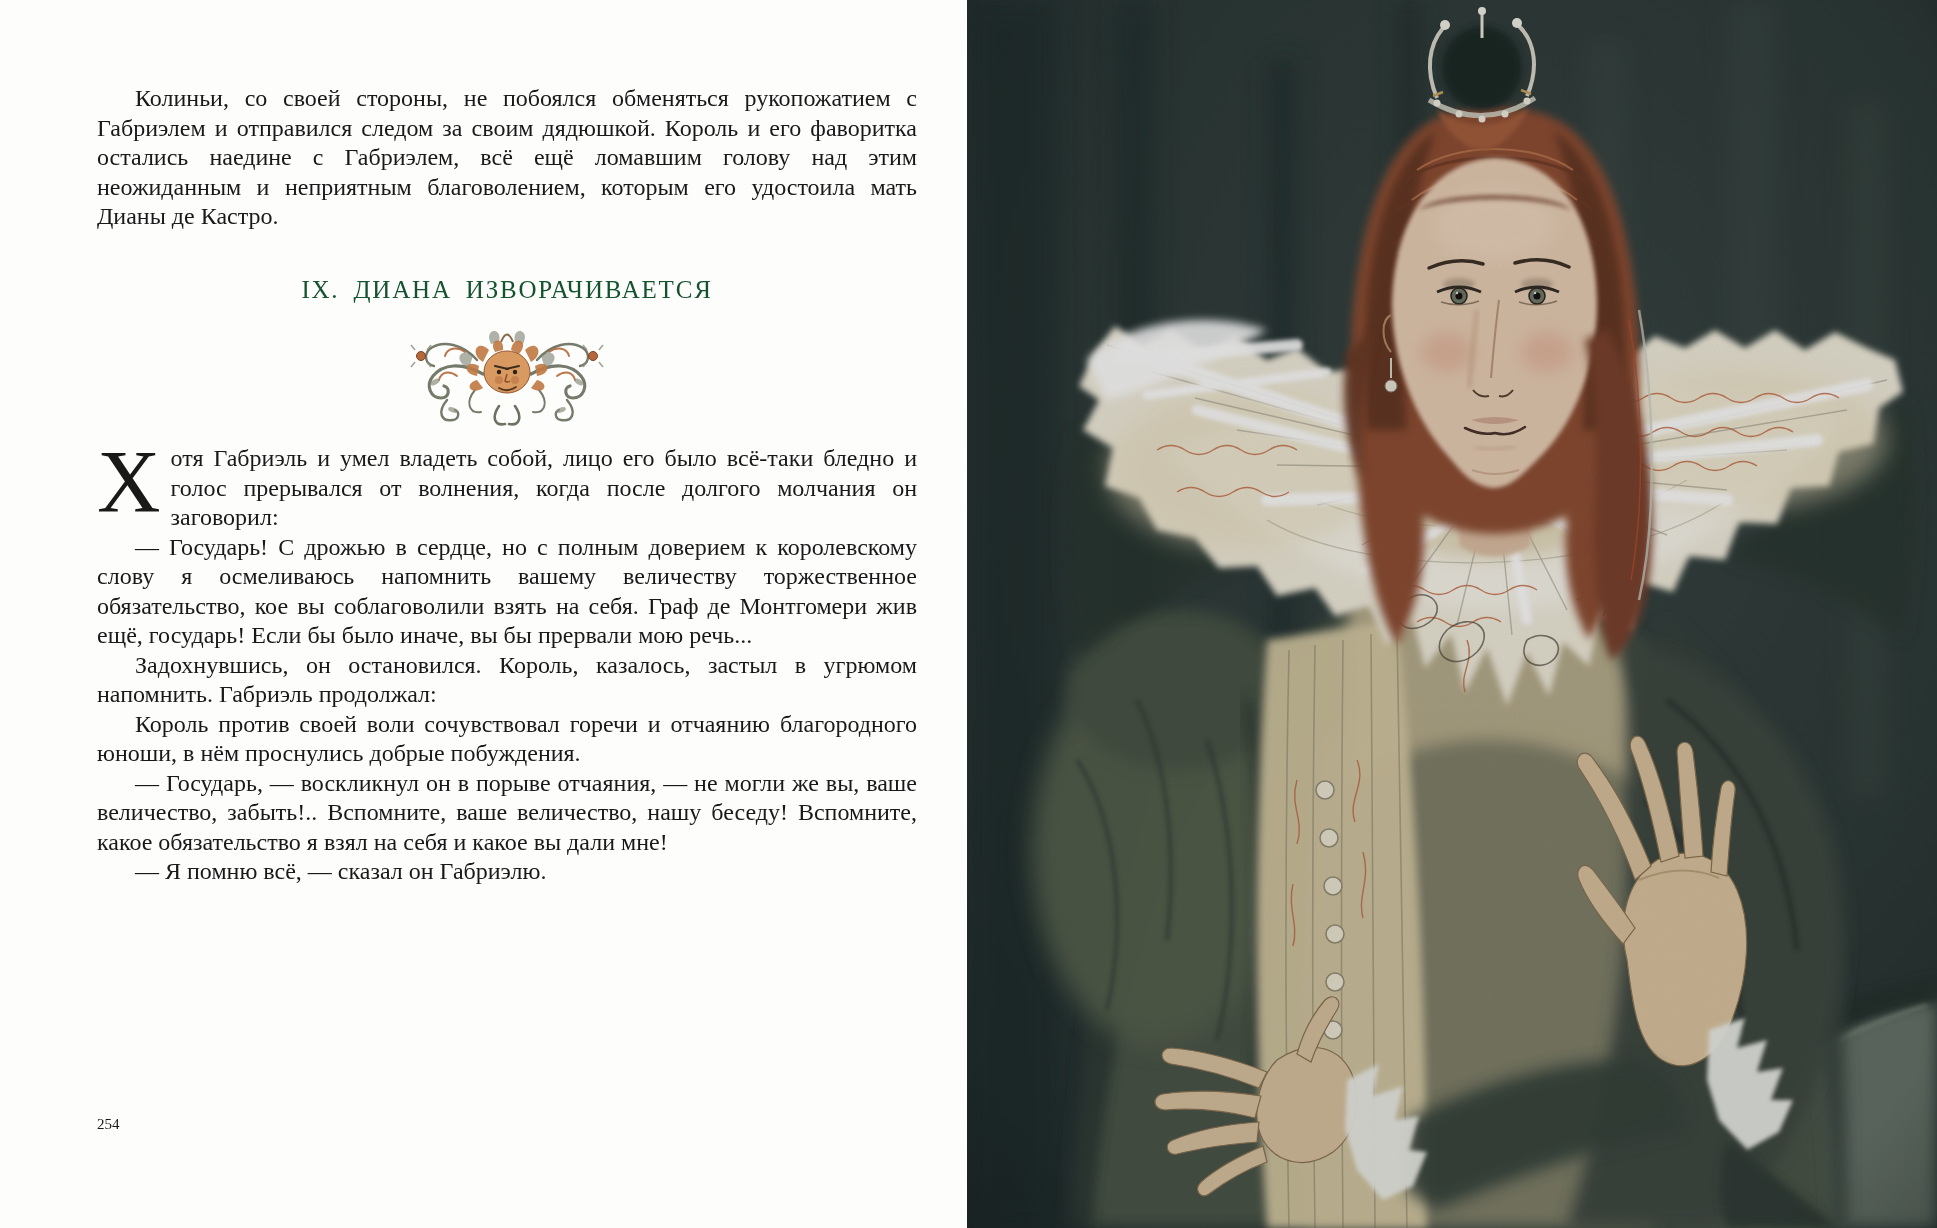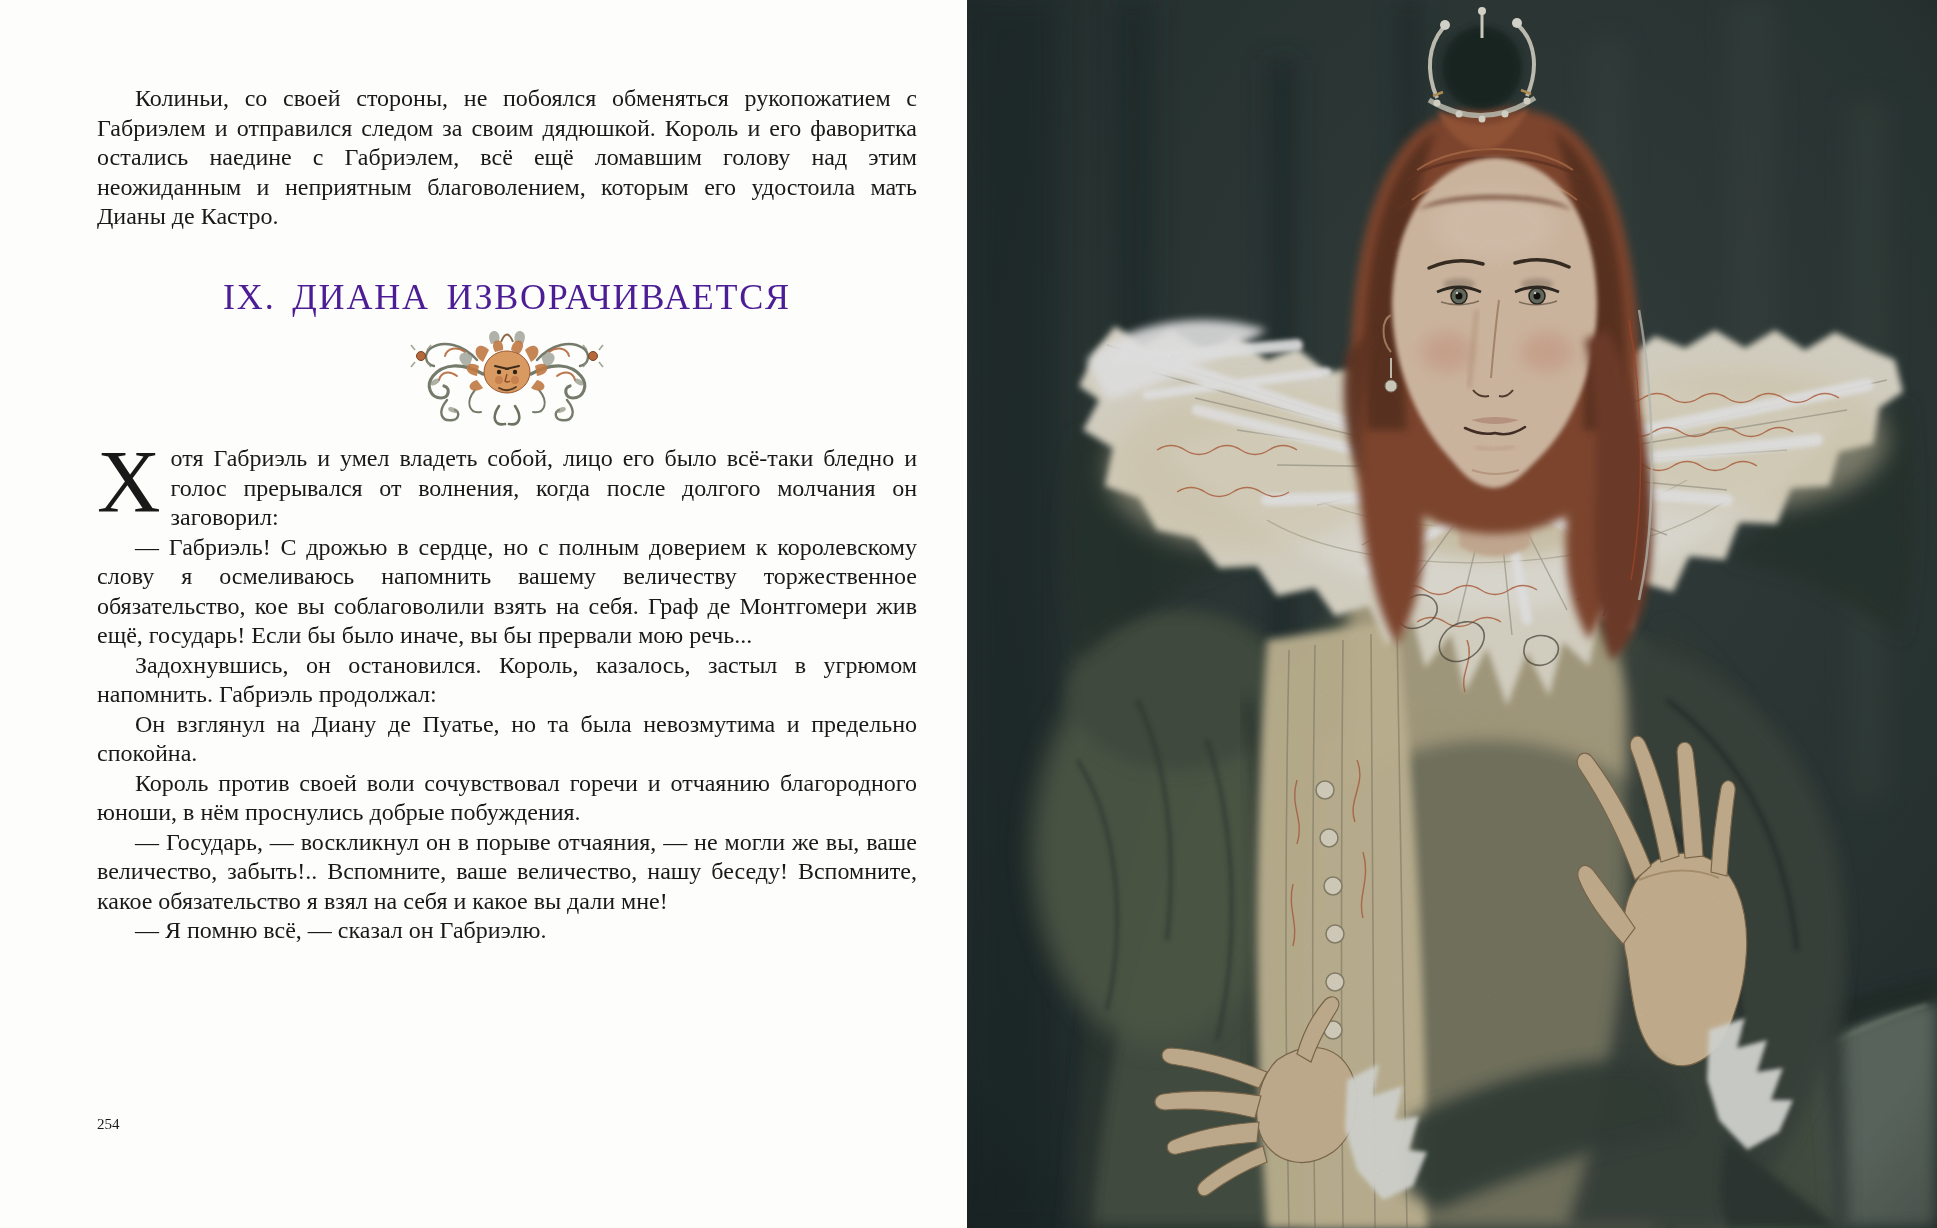--- a/index.html
+++ b/index.html
@@ -3,21 +3,21 @@
 <meta charset="utf-8">
 <style>
   html,body{margin:0;padding:0;background:#777;}
   .book{position:relative;width:1937px;height:1228px;background:#fdfdfc;overflow:hidden;
         font-family:"Liberation Serif","DejaVu Serif",serif;color:#191919;}
   .left-page{position:absolute;left:0;top:0;width:967px;height:1228px;background:#fdfdfc;}
   .text-col{position:absolute;left:97px;top:0;width:820px;height:1228px;}
   .cont{position:absolute;top:84px;left:0;width:820px;font-size:24px;line-height:29.5px;
         text-align:justify;text-indent:38px;margin:0;}
   .chapter{position:absolute;top:276px;left:0;width:820px;text-align:center;margin:0;
-        font-size:36px;font-weight:400;letter-spacing:1.8px;word-spacing:6px;color:#4c1d95;}
+        font-size:25px;font-weight:400;letter-spacing:1.8px;word-spacing:6px;color:#14532d;}
   .ornament-wrap{position:absolute;top:322px;left:290px;width:240px;height:104px;}
   .body-text{position:absolute;top:444px;left:0;width:820px;font-size:24px;line-height:29.5px;
         text-align:justify;}
   .body-text p{margin:0;text-indent:38px;}
   .body-text p.first{text-indent:0;}
   .dropcap{float:left;font-size:88px;line-height:72px;padding:2px 10px 0 0;font-weight:400;}
   .pageno{position:absolute;top:1116px;left:0;font-size:15px;margin:0;}
   .right-page{position:absolute;left:967px;top:0;width:970px;height:1228px;background:#2e3b39;}
   svg{display:block;}
 </style>
@@ -89,23 +89,22 @@
           </g>
           <g stroke="#6d7363" stroke-width="2.6" fill="none" stroke-linecap="round">
             <path d="M112,84 C104,96 108,104 118,102"></path>
             <path d="M128,84 C136,96 132,104 122,102"></path>
           </g>
         </svg>
       </div>
 
       <div class="body-text">
           <p class="first"><span class="dropcap">Х</span>отя Габриэль и умел владеть собой, лицо его было всё-таки бледно и голос прерывался от волнения, когда после долгого молчания он заговорил:</p>
-          <p>— Габриэль! С дрожью в сердце, но с полным доверием к королевскому слову я осмеливаюсь напомнить вашему величеству торжественное обязательство, кое вы соблаговолили взять на себя. Граф де Монтгомери жив ещё, государь! Если бы было иначе, вы бы прервали мою речь...</p>
+          <p>— Государь! С дрожью в сердце, но с полным доверием к королевскому слову я осмеливаюсь напомнить вашему величеству торжественное обязательство, кое вы соблаговолили взять на себя. Граф де Монтгомери жив ещё, государь! Если бы было иначе, вы бы прервали мою речь...</p>
           <p>Задохнувшись, он остановился. Король, казалось, застыл в угрюмом напомнить. Габриэль продолжал:</p>
-          <p>Он взглянул на Диану де Пуатье, но та была невозмутима и предельно спокойна.</p>
           <p>Король против своей воли сочувствовал горечи и отчаянию благородного юноши, в нём проснулись добрые побуждения.</p>
           <p>— Государь, — воскликнул он в порыве отчаяния, — не могли же вы, ваше величество, забыть!.. Вспомните, ваше величество, нашу беседу! Вспомните, какое обязательство я взял на себя и какое вы дали мне!</p>
           <p>— Я помню всё, — сказал он Габриэлю.</p>
         </div>
 
       <p class="pageno">254</p>
     </div>
   </div>
 
   <div class="right-page">

